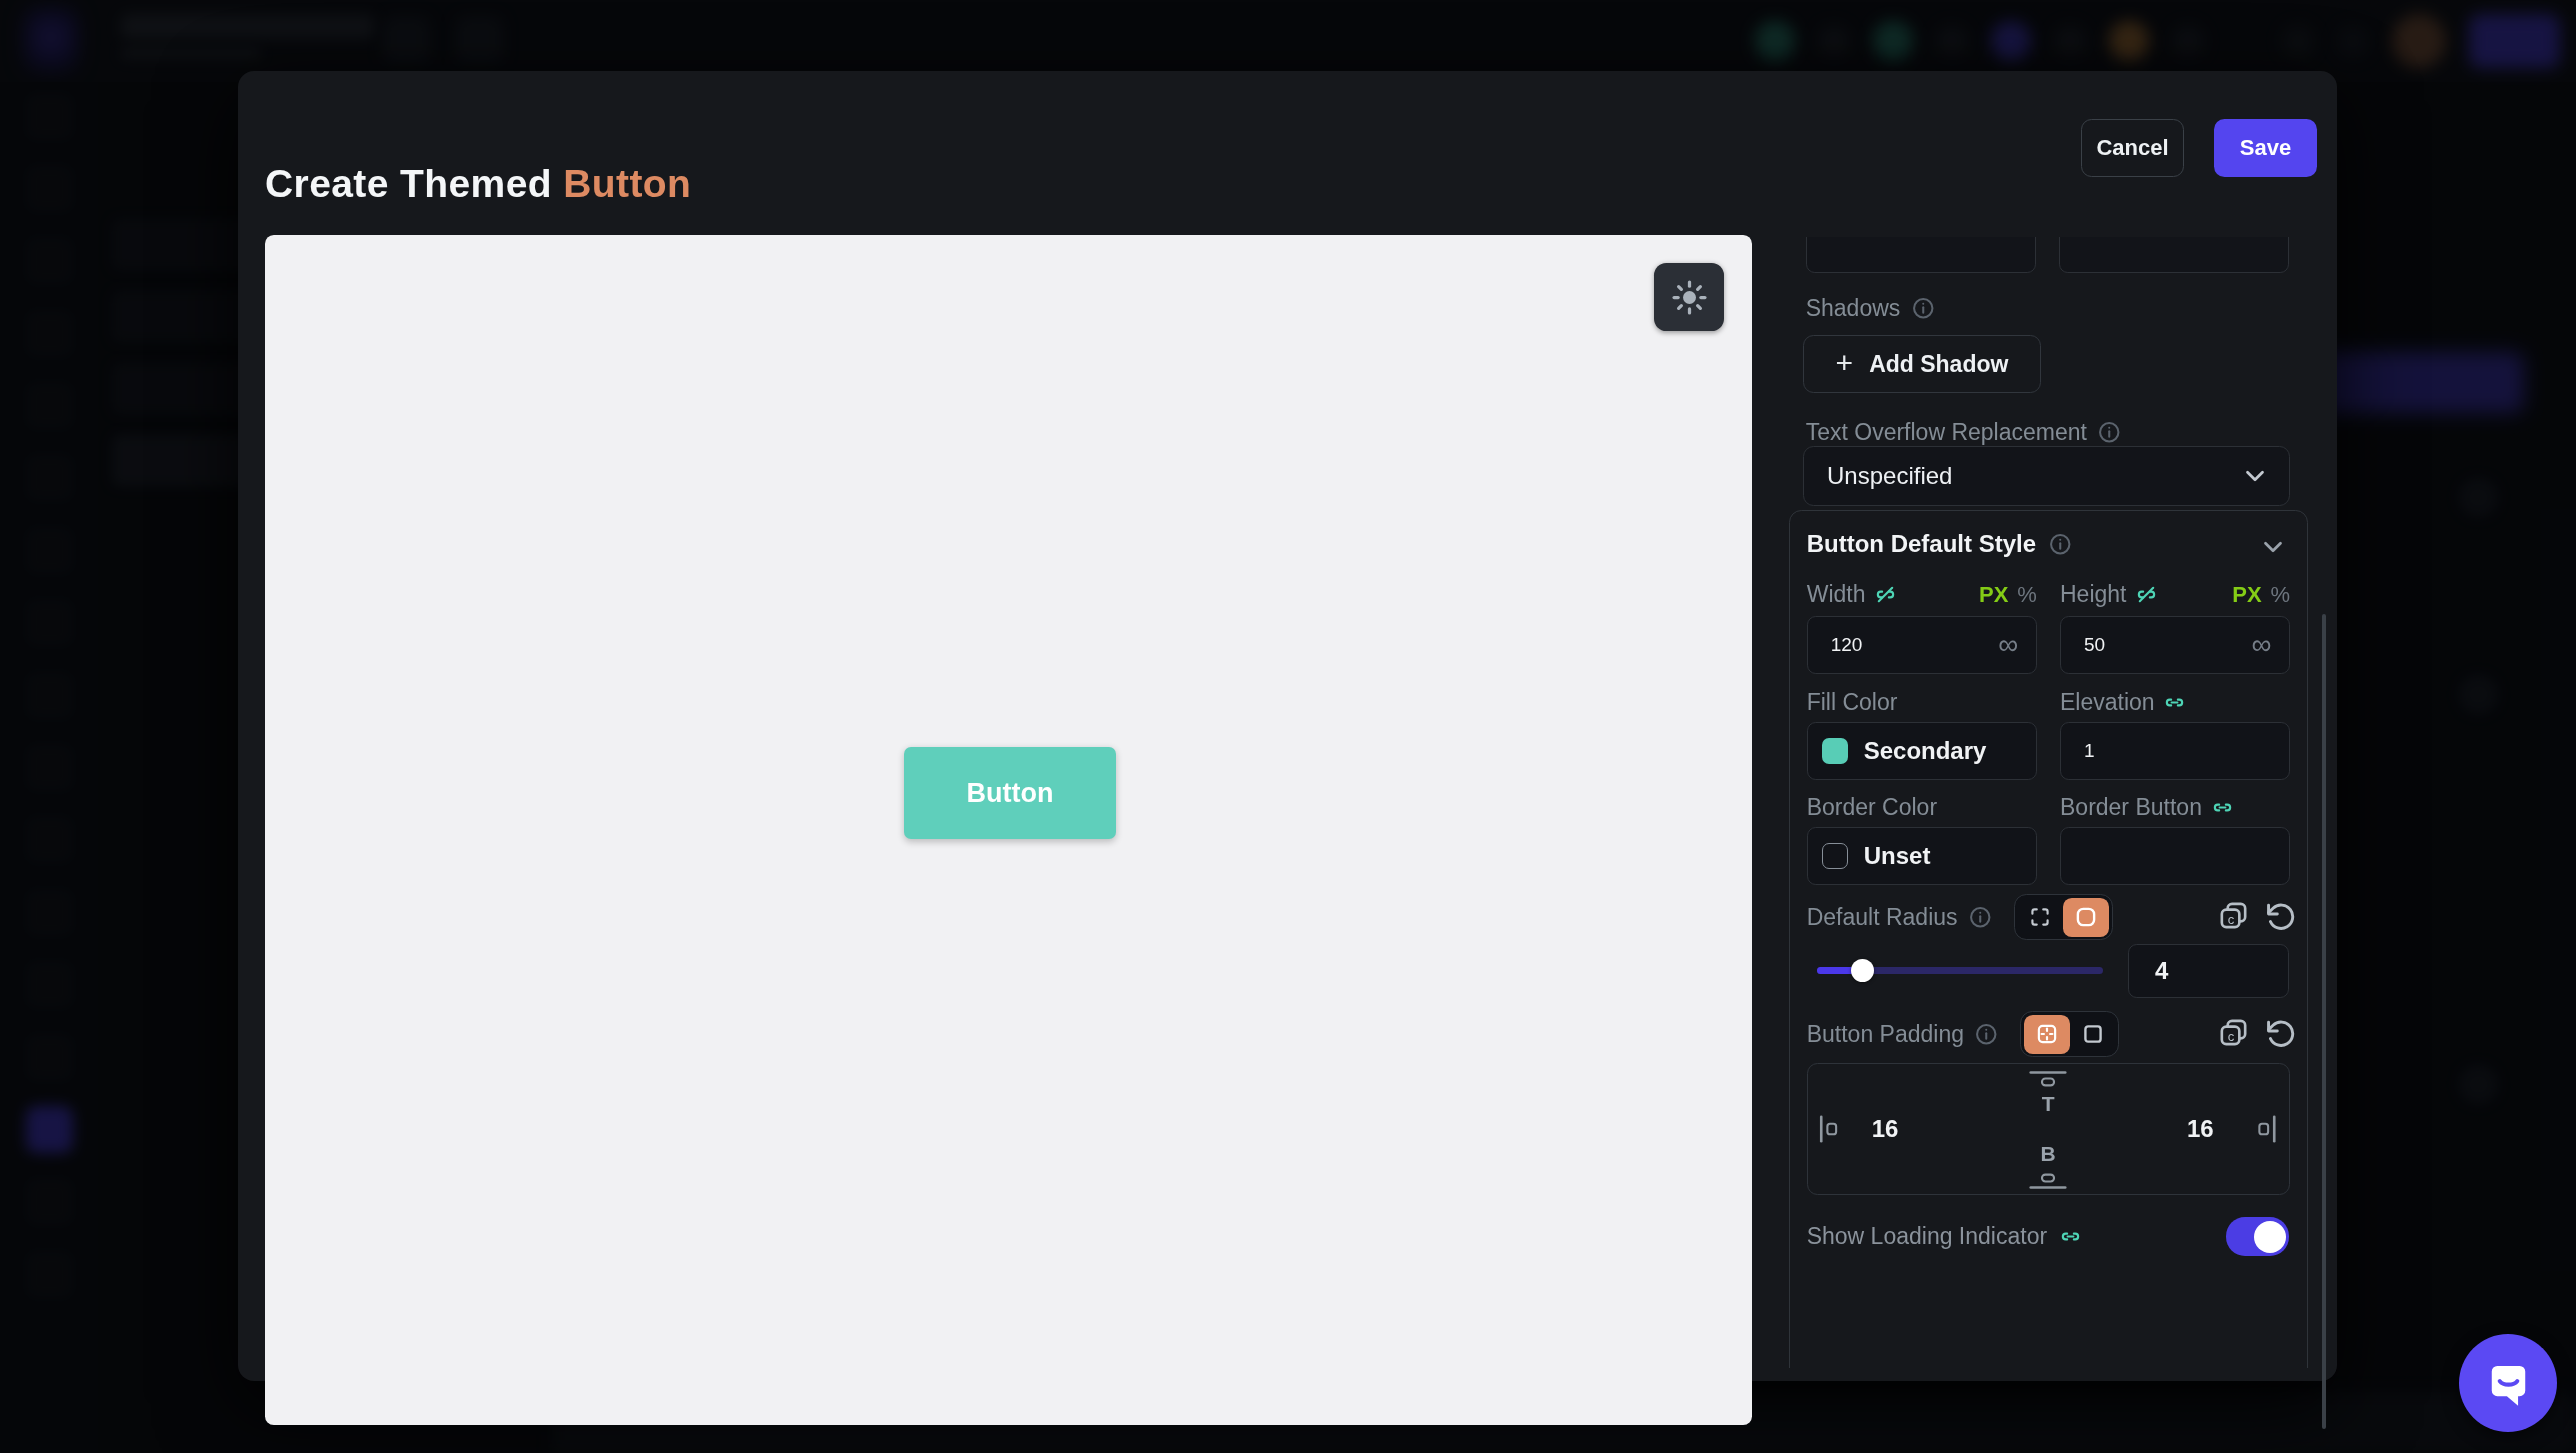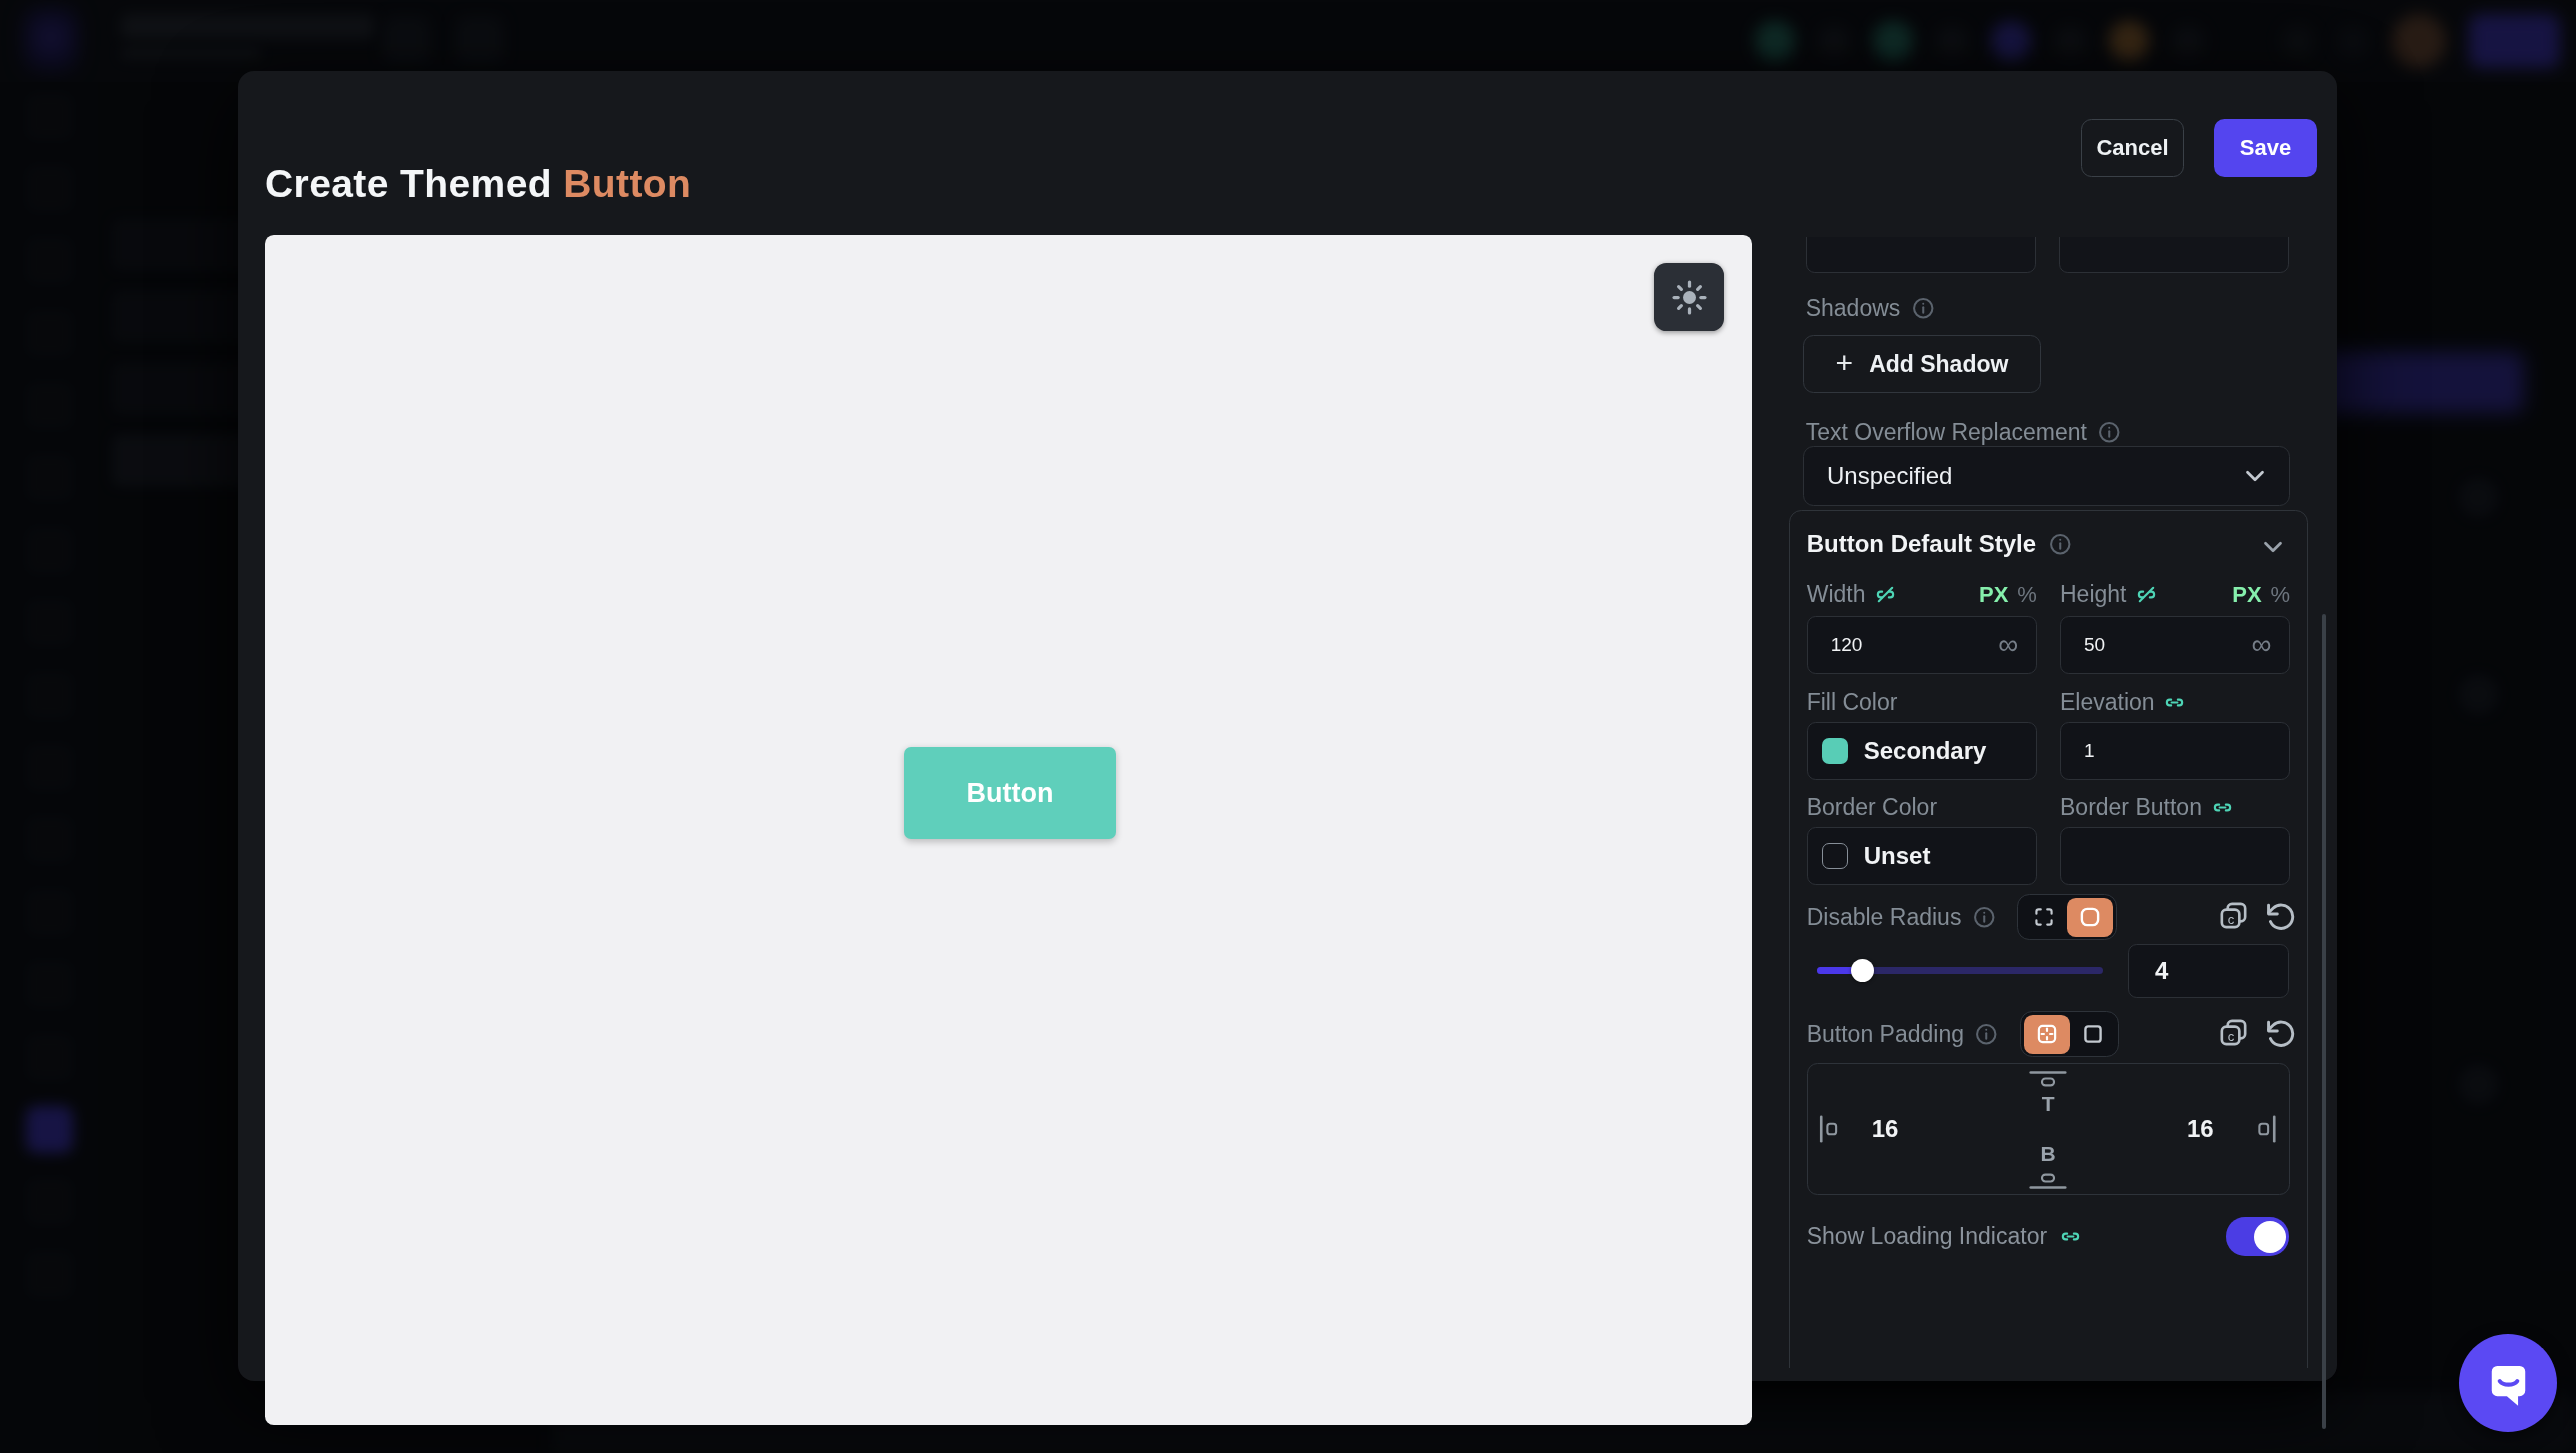--- a/index.html
+++ b/index.html
@@ -75,21 +75,21 @@
   .card2 { top:1048px; height:75px; }
 
   .sec-head { position:absolute; left:16.7px; top:19px; display:flex; align-items:center; gap:12.3px;
               font-size:24px; font-weight:700; color:#f2f4f6; }
   .sec-chevron { position:absolute; right:19px; top:21px; cursor:pointer; }
 
   .col { position:absolute; width:230px; }
   .colL { left:16.7px; } .colR { left:270px; }
   .dimlbl { display:flex; align-items:center; gap:8.8px; font-size:23px; color:#848d96; }
   .units { margin-left:auto; font-size:22px; color:#6d757e; display:flex; gap:8.8px; align-items:center; }
-  .units .px { color:#86efac; font-weight:700; }
+  .units .px { color:#84cc16; font-weight:700; }
   .field { height:58px; background:#111318; border:1.8px solid #2c3036; border-radius:8.8px; display:flex; align-items:center; }
   .field .v { margin-left:23px; font-size:19px; font-weight:400; color:#f1f3f5; }
   .field .inf { margin-left:auto; margin-right:17.5px; font-size:28px; color:#767e88; cursor:pointer; line-height:1; }
   .swatch { width:26px; height:26px; border-radius:7px; margin-left:14px; flex:none; cursor:pointer; }
   .swatch.teal { background:#58cdb6; }
   .swatch.unset { background:transparent; border:1.8px solid #878f98; }
   .field .name { margin-left:16px; font-size:24px; font-weight:700; color:#f1f3f5; }
 
   .ctl-row { position:absolute; left:16.7px; display:flex; align-items:center; gap:10.5px; font-size:23px; color:#848d96; }
   .seg { display:flex; align-items:center; background:#0f1116; border:1.8px solid #2e333a; border-radius:12.3px; padding:2.6px; margin-left:10.5px; }
@@ -374,21 +374,21 @@
             <span class="name">Unset</span>
           </div>
         </div>
         <div class="col colR" style="top:316px">
           <div class="field">
             <span class="v"></span>
           </div>
         </div>
 
         <div class="ctl-row" style="top:383px">
-          <span>Disable Radius</span>
+          <span>Default Radius</span>
           <span>
             <svg width="24.5" height="24.5" viewBox="0 0 24 24" fill="none" stroke="#5b636d" stroke-width="2" stroke-linecap="round">
               <circle cx="12" cy="12" r="9"></circle>
                 <line x1="12" y1="11" x2="12" y2="16.5"></line>
                 <line x1="12" y1="7.5" x2="12" y2="7.6"></line>
             </svg>
           </span>
           <div class="seg">
             <div class="s">
               <span>

